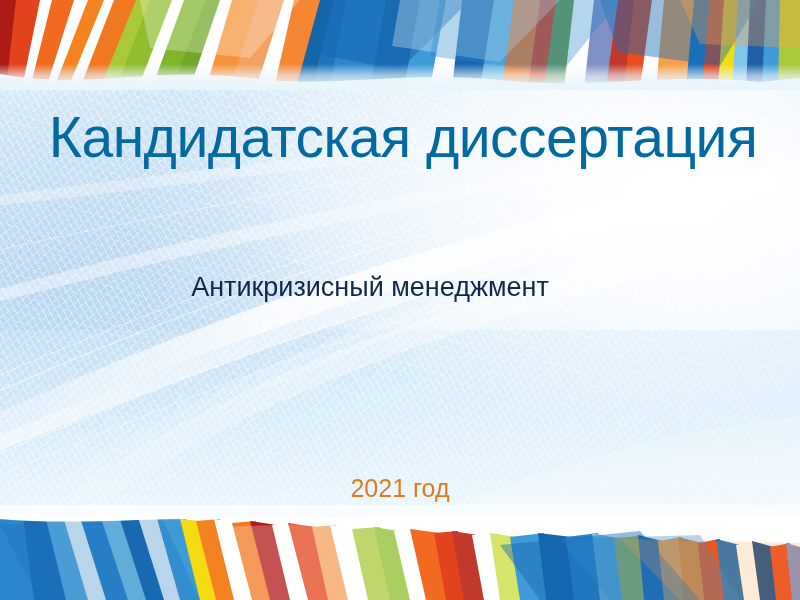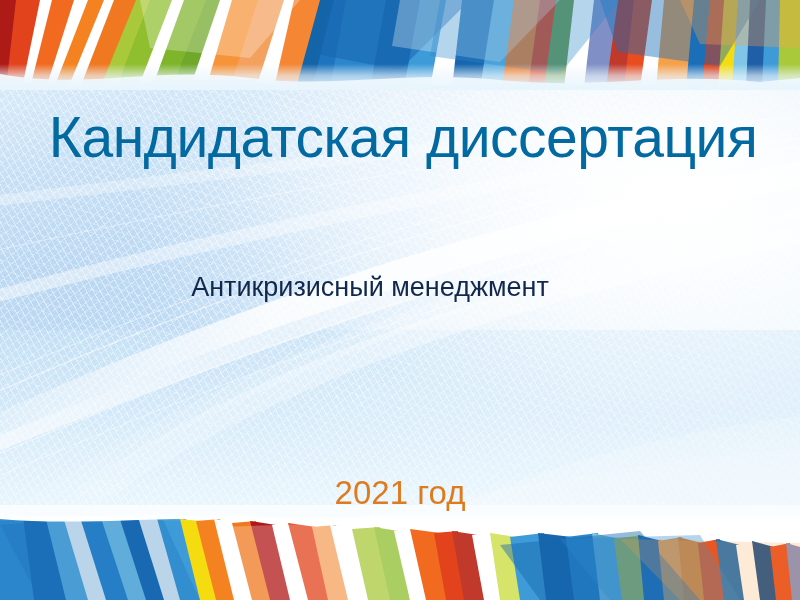--- a/index.html
+++ b/index.html
@@ -104,21 +104,21 @@
     font-size: 27px;
     color: #11284C;
     font-weight: 400;
   }
   .year {
     position: absolute;
     left: 0;
     top: 474px;
     width: 800px;
     text-align: center;
-    font-size: 33px;
+    font-size: 25px;
     color: #DE7B1F;
     font-weight: 400;
   }
 </style>
 </head>
 <body>
 
 <div id="slide">
 
   <div class="bg-base"></div>

